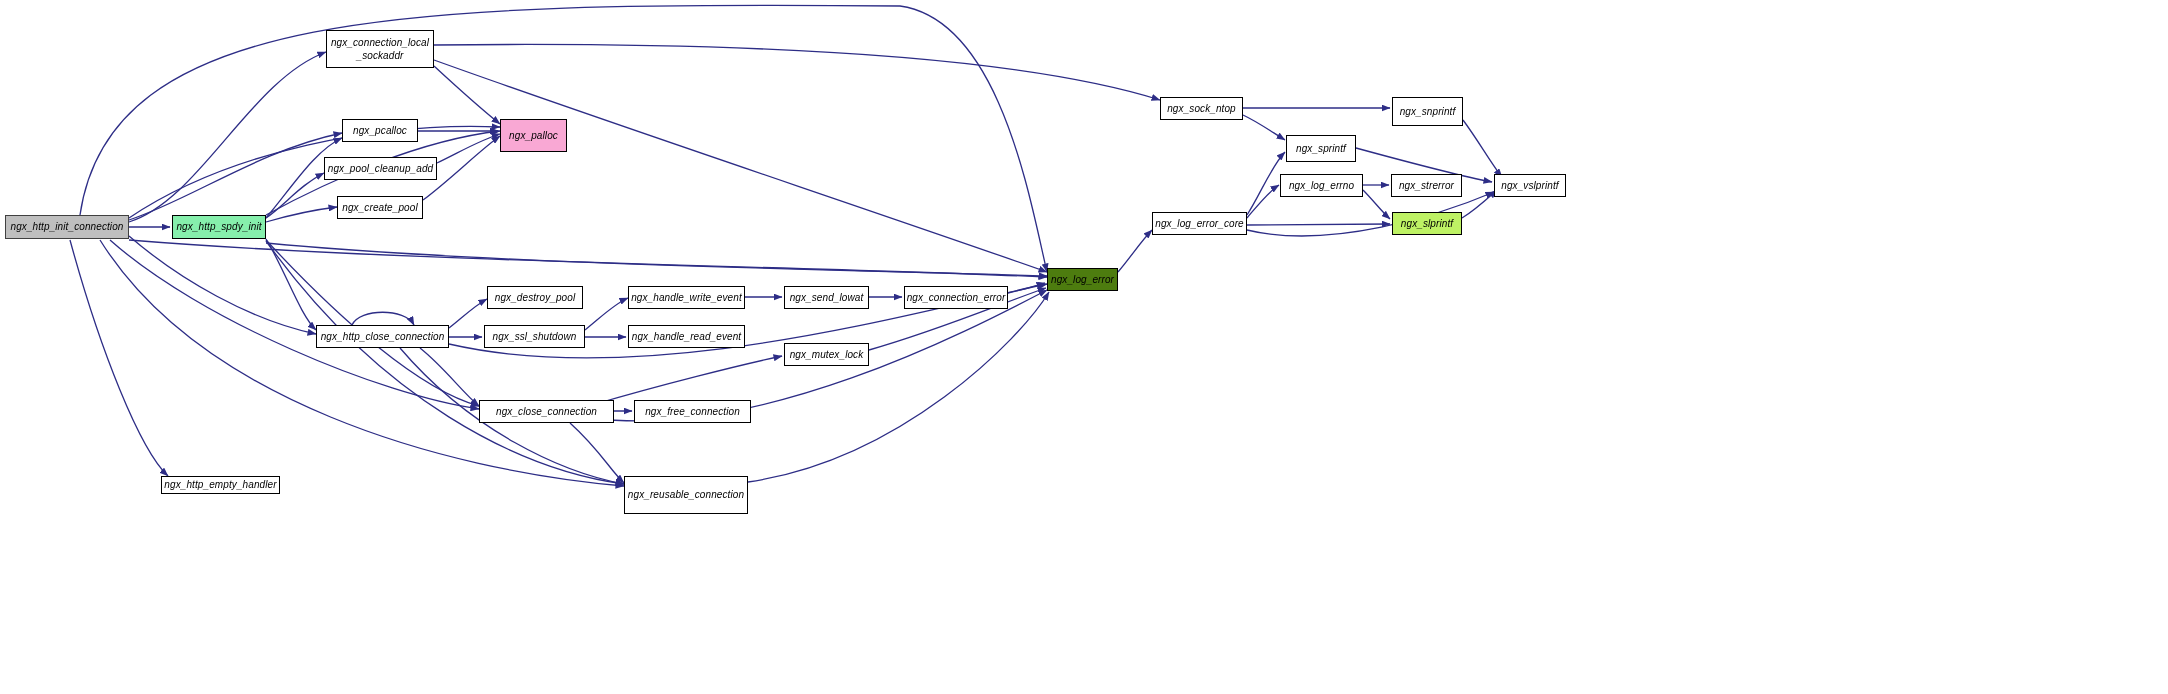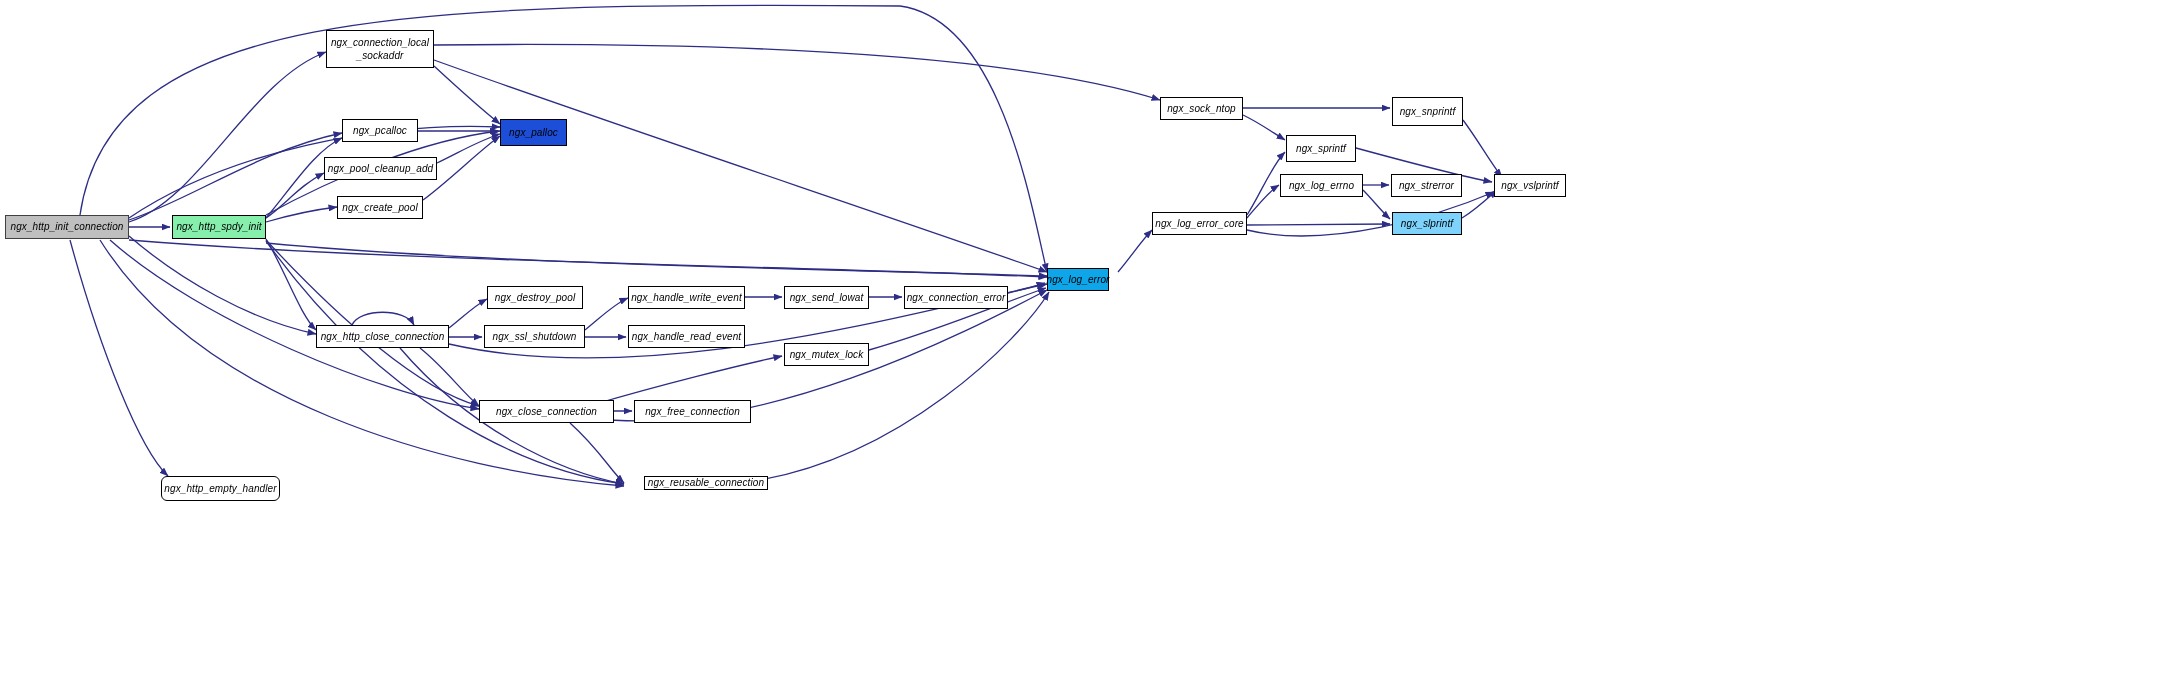--- a/index.html
+++ b/index.html
@@ -116,36 +116,36 @@
       </g>
   </svg>
   <div id="node-group">
       <div class="node highlight" style="left: 5px; top: 215px; width: 124px; height: 24px; background: rgb(191, 191, 191); border-color: rgb(64, 64, 64);">ngx_http_init_connection</div>
       <div class="node" style="left: 172px; top: 215px; width: 94px; height: 24px; background: #86efac; border-color: rgb(0, 0, 0);">ngx_http_spdy_init</div>
       <div class="node twoline" style="left: 326px; top: 30px; width: 108px; height: 38px; background: rgb(255, 255, 255); border-color: rgb(0, 0, 0);">ngx_connection_local
 _sockaddr</div>
       <div class="node" style="left: 342px; top: 119px; width: 76px; height: 23px; background: rgb(255, 255, 255); border-color: rgb(0, 0, 0);">ngx_pcalloc</div>
       <div class="node" style="left: 324px; top: 157px; width: 113px; height: 23px; background: rgb(255, 255, 255); border-color: rgb(0, 0, 0);">ngx_pool_cleanup_add</div>
       <div class="node" style="left: 337px; top: 196px; width: 86px; height: 23px; background: rgb(255, 255, 255); border-color: rgb(0, 0, 0);">ngx_create_pool</div>
-      <div class="node" style="left: 500px; top: 119px; width: 67px; height: 27px; background: #1d4ed8; border-color: rgb(0, 0, 0);">ngx_palloc</div>
+      <div class="node" style="left: 500px; top: 119px; width: 67px; height: 33px; background: #f9a8d4; border-color: rgb(0, 0, 0);">ngx_palloc</div>
       <div class="node" style="left: 316px; top: 325px; width: 133px; height: 23px; background: rgb(255, 255, 255); border-color: rgb(0, 0, 0);">ngx_http_close_connection</div>
       <div class="node" style="left: 487px; top: 286px; width: 96px; height: 23px; background: rgb(255, 255, 255); border-color: rgb(0, 0, 0);">ngx_destroy_pool</div>
       <div class="node" style="left: 484px; top: 325px; width: 101px; height: 23px; background: rgb(255, 255, 255); border-color: rgb(0, 0, 0);">ngx_ssl_shutdown</div>
       <div class="node" style="left: 628px; top: 286px; width: 117px; height: 23px; background: rgb(255, 255, 255); border-color: rgb(0, 0, 0);">ngx_handle_write_event</div>
       <div class="node" style="left: 628px; top: 325px; width: 117px; height: 23px; background: rgb(255, 255, 255); border-color: rgb(0, 0, 0);">ngx_handle_read_event</div>
       <div class="node" style="left: 784px; top: 286px; width: 85px; height: 23px; background: rgb(255, 255, 255); border-color: rgb(0, 0, 0);">ngx_send_lowat</div>
       <div class="node" style="left: 784px; top: 343px; width: 85px; height: 23px; background: rgb(255, 255, 255); border-color: rgb(0, 0, 0);">ngx_mutex_lock</div>
       <div class="node" style="left: 904px; top: 286px; width: 104px; height: 23px; background: rgb(255, 255, 255); border-color: rgb(0, 0, 0);">ngx_connection_error</div>
       <div class="node" style="left: 479px; top: 400px; width: 135px; height: 23px; background: rgb(255, 255, 255); border-color: rgb(0, 0, 0);">ngx_close_connection</div>
       <div class="node" style="left: 634px; top: 400px; width: 117px; height: 23px; background: rgb(255, 255, 255); border-color: rgb(0, 0, 0);">ngx_free_connection</div>
-      <div class="node" style="left: 1047px; top: 268px; width: 62px; height: 23px; background: #0ea5e9; border-color: rgb(0, 0, 0);">ngx_log_error</div>
-      <div class="node" style="left: 644px; top: 476px; width: 124px; height: 14px; background: rgb(255, 255, 255); border-color: rgb(0, 0, 0);">ngx_reusable_connection</div>
-      <div class="node" style="left: 161px; top: 476px; width: 119px; height: 25px; background: rgb(255, 255, 255); border-color: rgb(0, 0, 0); border-radius: 6px;">ngx_http_empty_handler</div>
+      <div class="node" style="left: 1047px; top: 268px; width: 71px; height: 23px; background: #4d7c0f; border-color: rgb(0, 0, 0);">ngx_log_error</div>
+      <div class="node" style="left: 624px; top: 476px; width: 124px; height: 38px; background: rgb(255, 255, 255); border-color: rgb(0, 0, 0);">ngx_reusable_connection</div>
+      <div class="node" style="left: 161px; top: 476px; width: 119px; height: 18px; background: rgb(255, 255, 255); border-color: rgb(0, 0, 0);">ngx_http_empty_handler</div>
       <div class="node" style="left: 1160px; top: 97px; width: 83px; height: 23px; background: rgb(255, 255, 255); border-color: rgb(0, 0, 0);">ngx_sock_ntop</div>
       <div class="node" style="left: 1152px; top: 212px; width: 95px; height: 23px; background: rgb(255, 255, 255); border-color: rgb(0, 0, 0);">ngx_log_error_core</div>
       <div class="node" style="left: 1286px; top: 135px; width: 70px; height: 27px; background: rgb(255, 255, 255); border-color: rgb(0, 0, 0);">ngx_sprintf</div>
       <div class="node" style="left: 1280px; top: 174px; width: 83px; height: 23px; background: rgb(255, 255, 255); border-color: rgb(0, 0, 0);">ngx_log_errno</div>
       <div class="node" style="left: 1392px; top: 97px; width: 71px; height: 29px; background: rgb(255, 255, 255); border-color: rgb(0, 0, 0);">ngx_snprintf</div>
       <div class="node" style="left: 1391px; top: 174px; width: 71px; height: 23px; background: rgb(255, 255, 255); border-color: rgb(0, 0, 0);">ngx_strerror</div>
-      <div class="node" style="left: 1392px; top: 212px; width: 70px; height: 23px; background: #7dd3fc; border-color: rgb(0, 0, 0);">ngx_slprintf</div>
+      <div class="node" style="left: 1392px; top: 212px; width: 70px; height: 23px; background: #bef264; border-color: rgb(0, 0, 0);">ngx_slprintf</div>
       <div class="node" style="left: 1494px; top: 174px; width: 72px; height: 23px; background: rgb(255, 255, 255); border-color: rgb(0, 0, 0);">ngx_vslprintf</div>
     </div>
 </div>
 
 </body></html>

